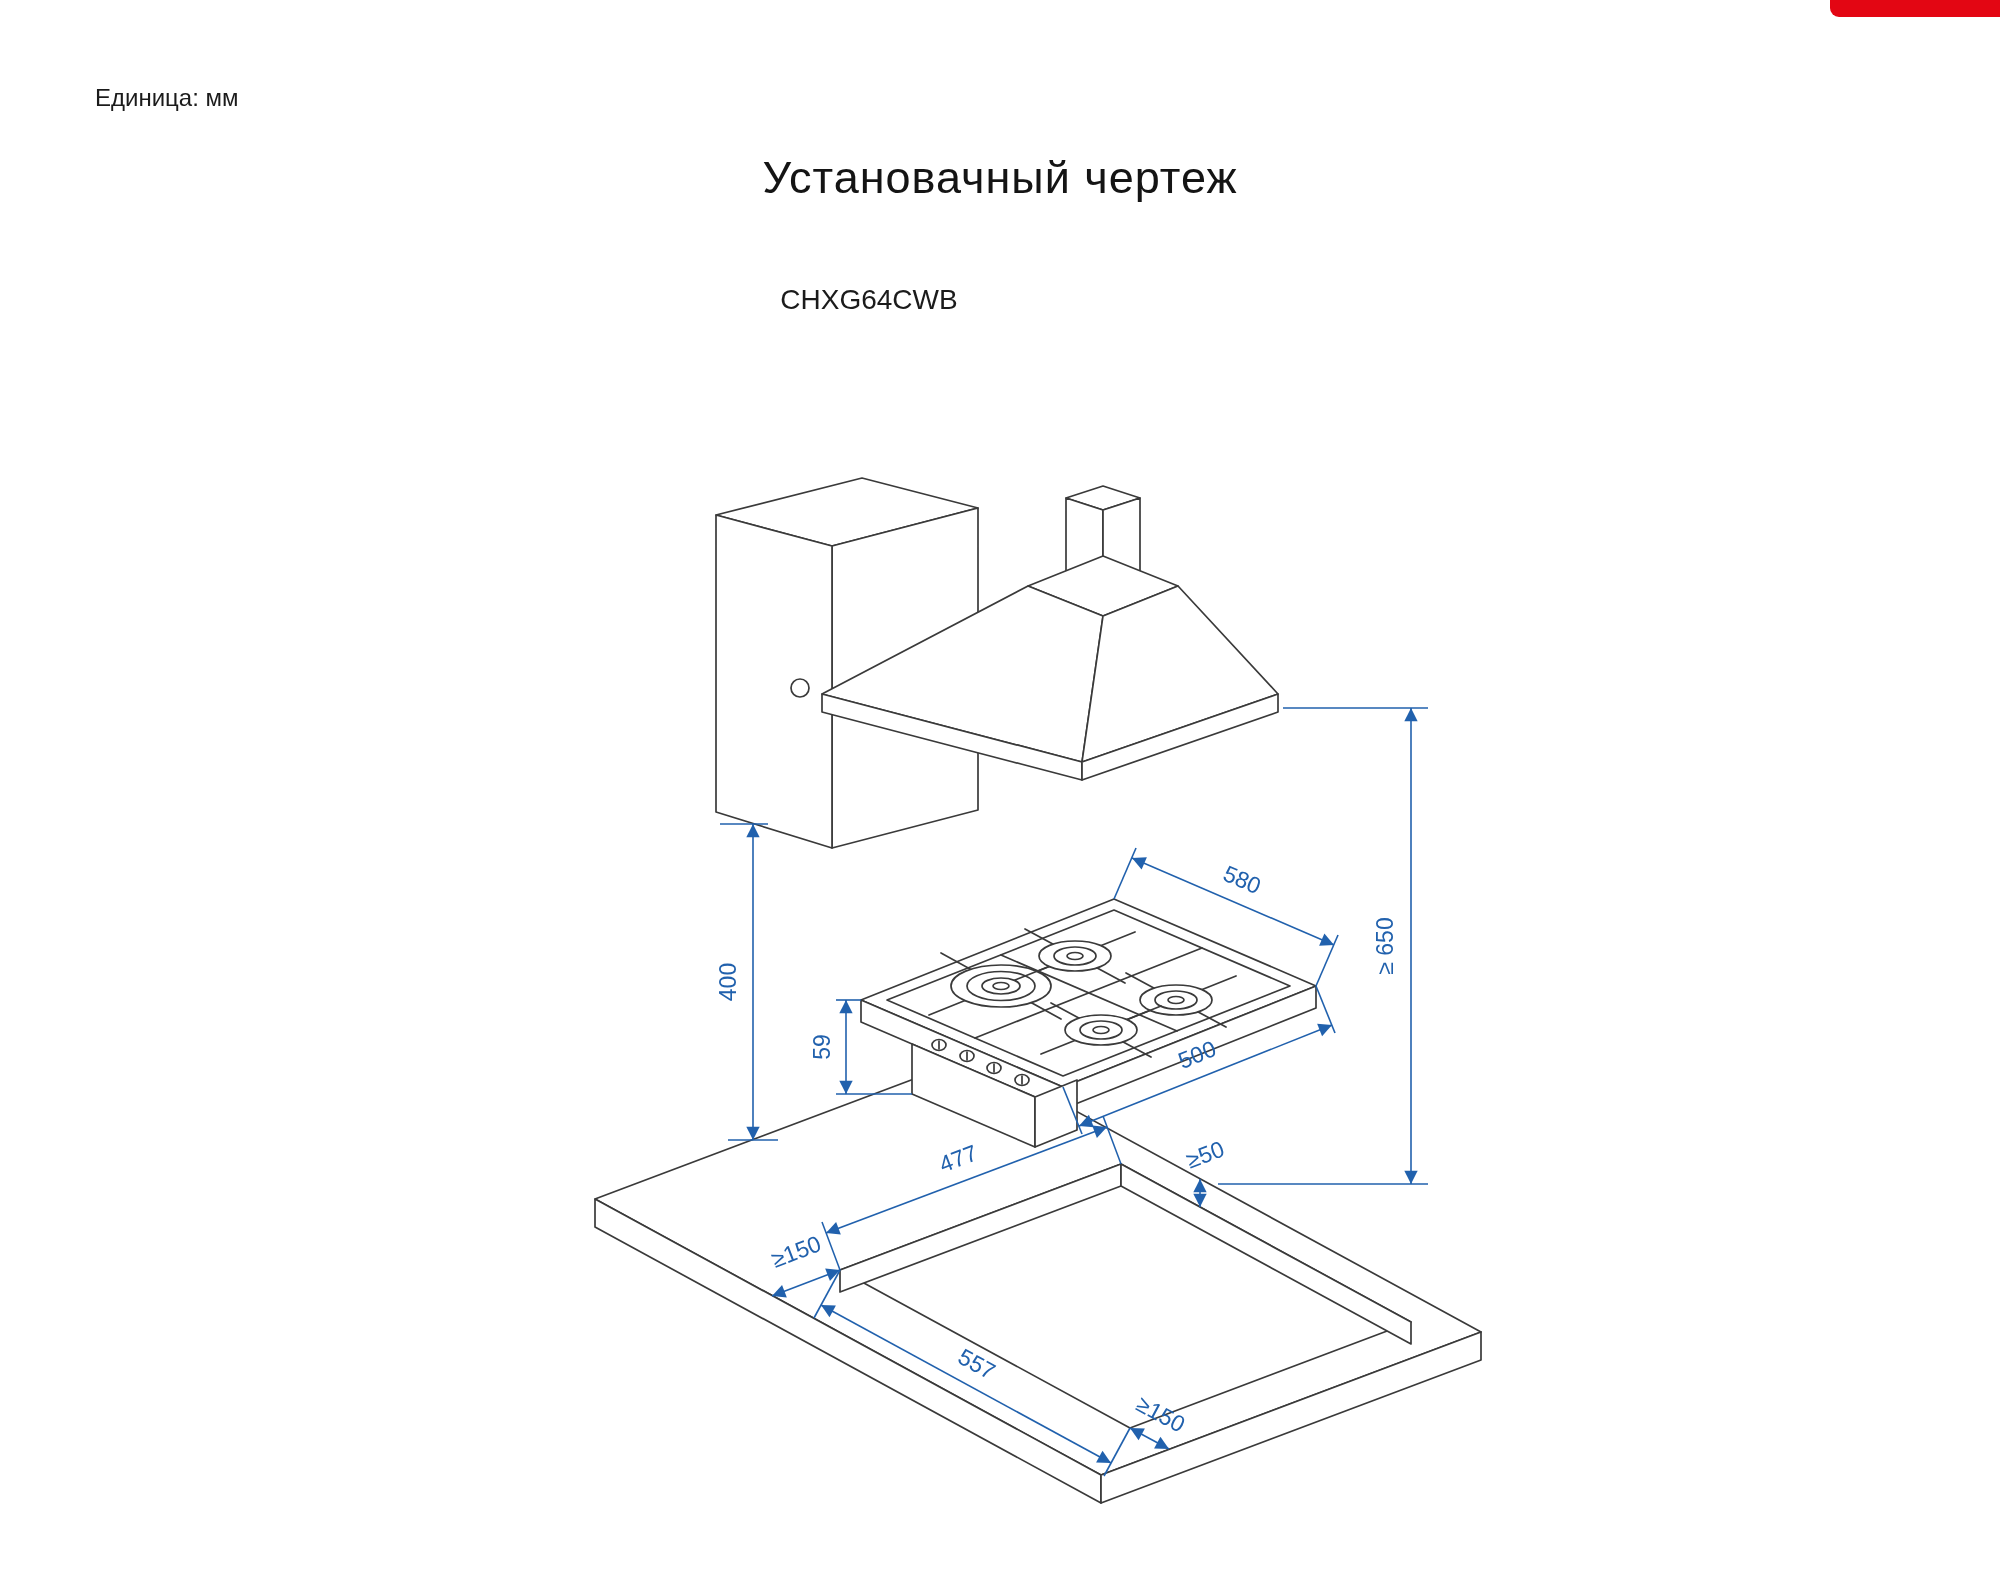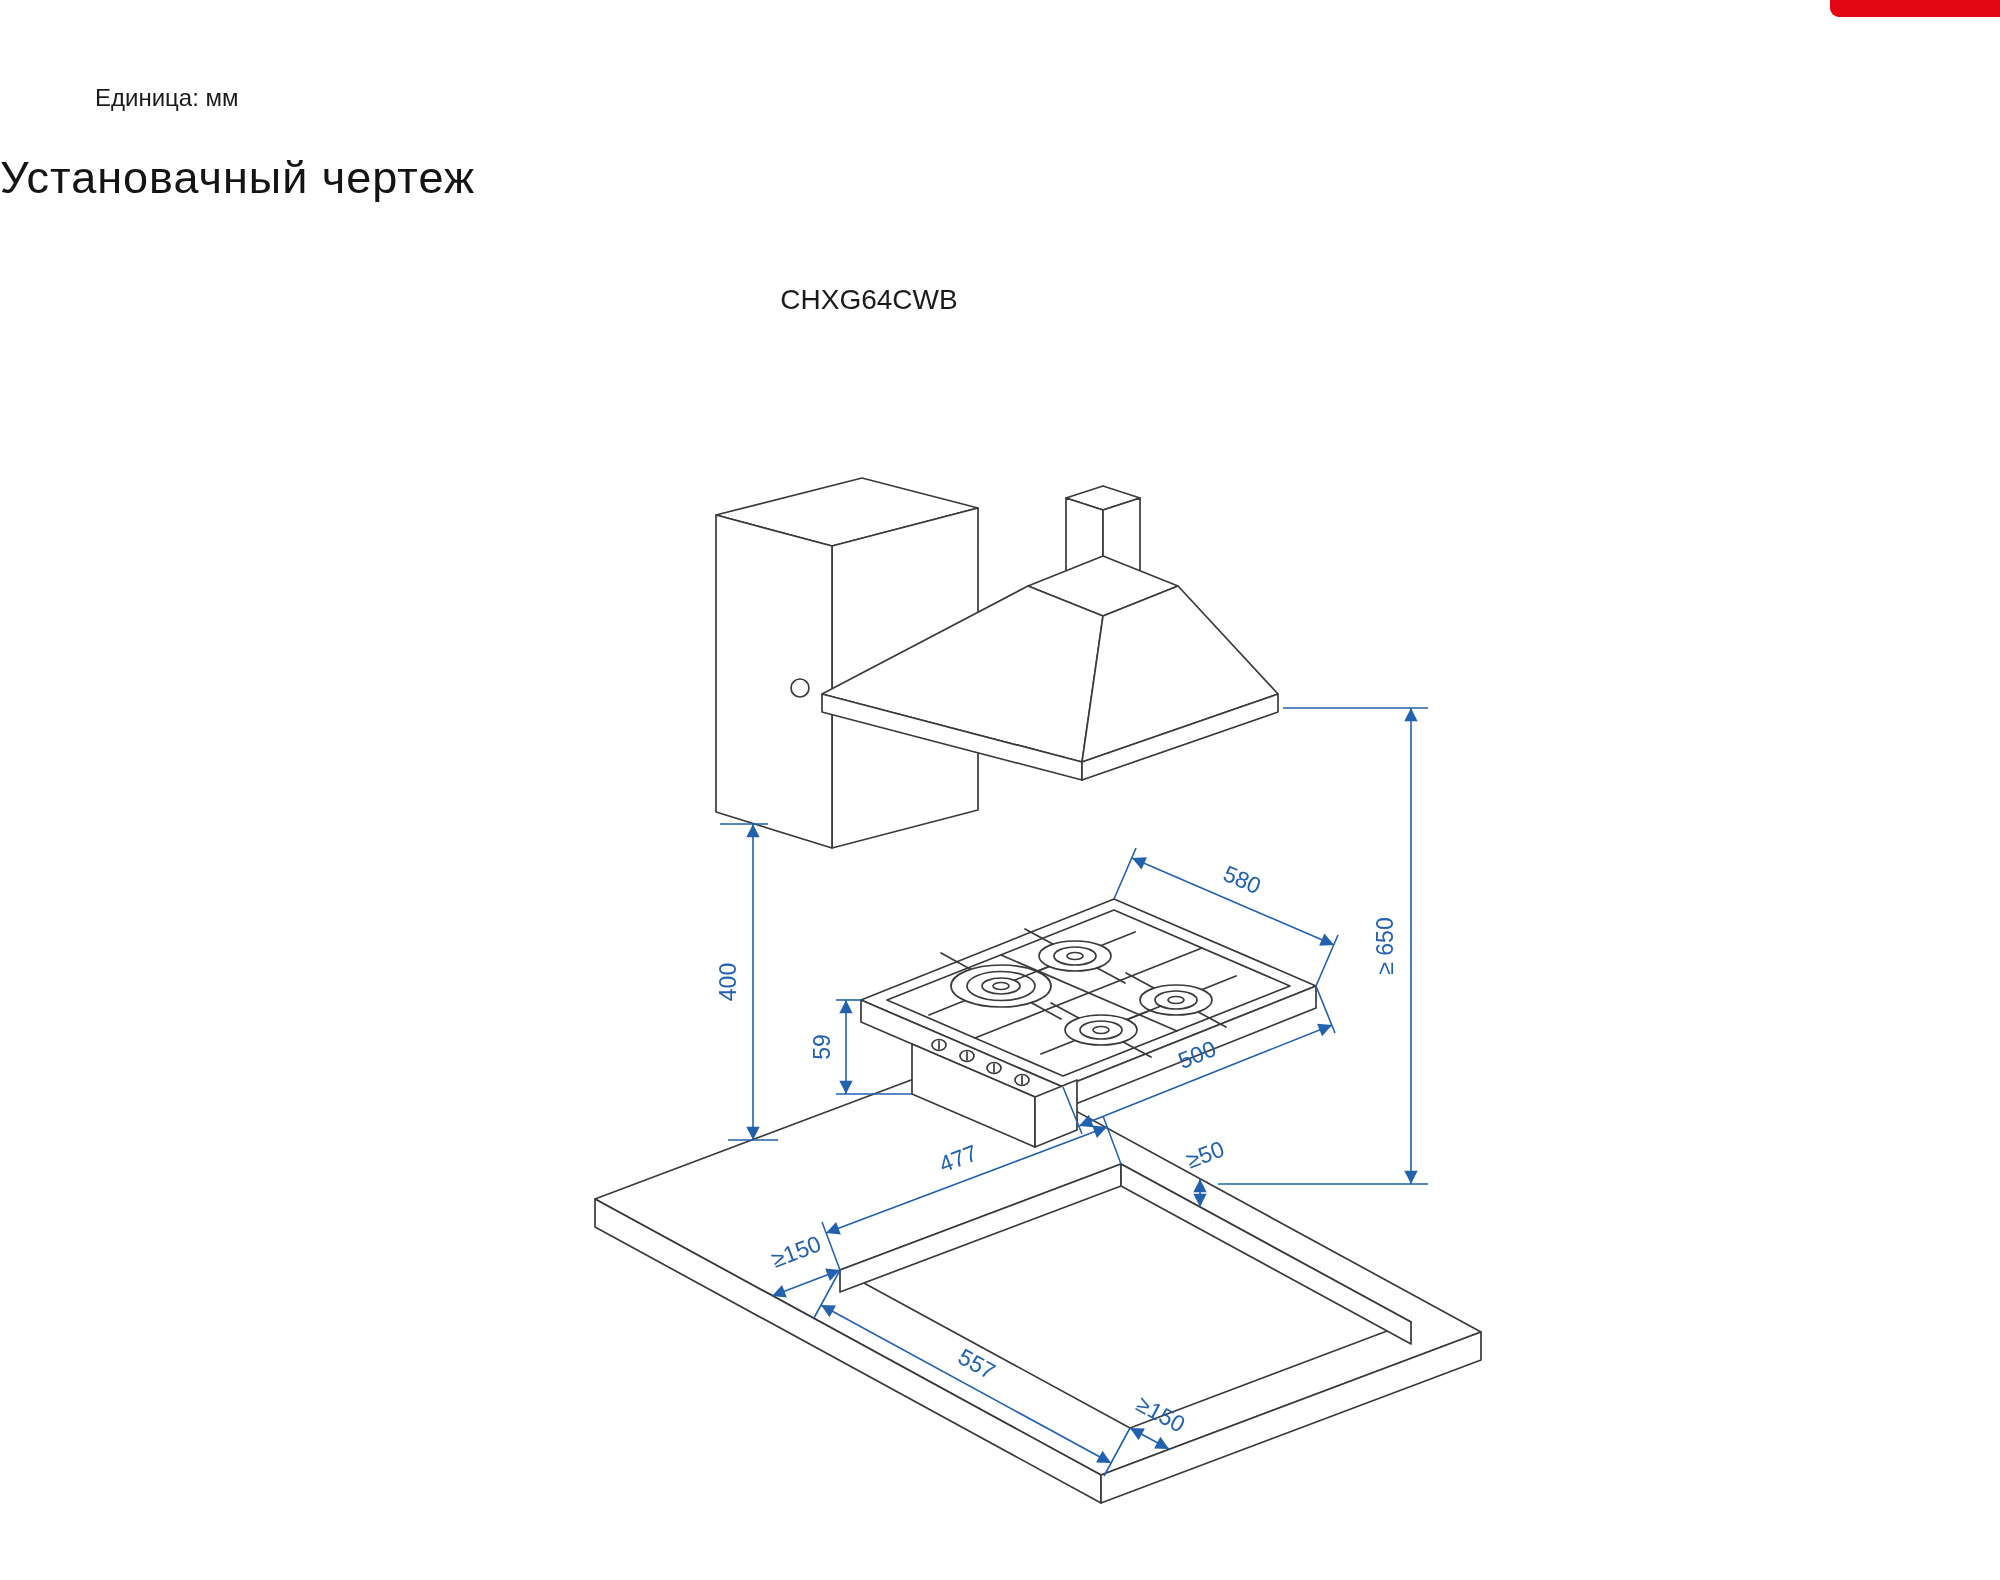--- a/index.html
+++ b/index.html
@@ -2,21 +2,21 @@
 <html style="--bg: #ffffff; --line: #3a3a3a; --dim: #2161ad; --logo: #e30613;"><head>
 <meta charset="utf-8">
 <style>
   html,body{margin:0;padding:0}
   body{
     width:2000px;height:1580px;position:relative;overflow:hidden;
     background:var(--bg,#ffffff);
     font-family:"Liberation Sans", sans-serif;
   }
   #unit-note{position:absolute;left:95px;top:84px;font-size:24px;color:#1b1b1b}
-  #title{position:absolute;left:0;top:152px;width:2000px;text-align:left;font-size:45px;color:#141414;letter-spacing:1px}
+  #title{position:absolute;left:0;top:152px;width:2000px;text-align:center;font-size:45px;color:#141414;letter-spacing:1px}
   #model{position:absolute;left:0;top:284px;width:1738px;text-align:center;font-size:28px;color:#1b1b1b}
   #brand-logo{position:absolute;top:0;right:0;width:170px;height:17px;background:var(--logo,#e30613);border-radius:0 0 0 9px}
   svg{position:absolute;left:0;top:0}
   .ink{stroke:var(--line,#3a3a3a);stroke-width:1.7;fill:none;stroke-linejoin:round;stroke-linecap:round}
   .inkf{stroke:var(--line,#3a3a3a);stroke-width:1.7;fill:#ffffff;stroke-linejoin:round}
   .dim{stroke:var(--dim,#2161ad);stroke-width:1.6;fill:none}
   .dimt{fill:var(--dim,#2161ad);font-size:23px;text-anchor:middle;font-family:"Liberation Sans",sans-serif}
   .arrf{fill:var(--dim,#2161ad)}
 </style>
 </head>

